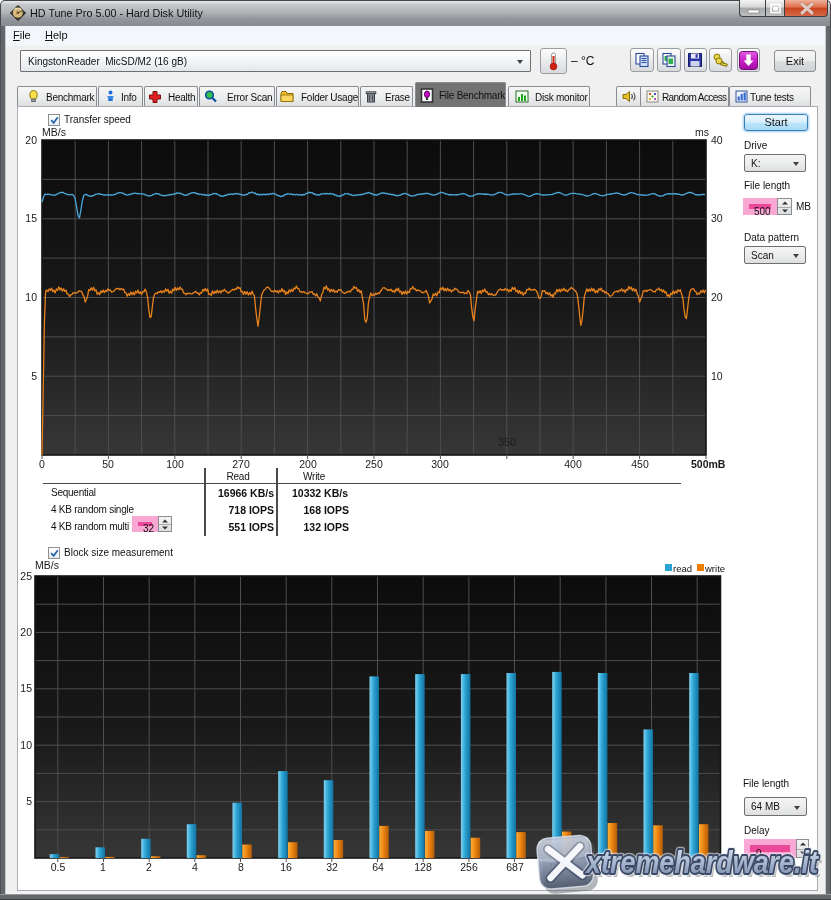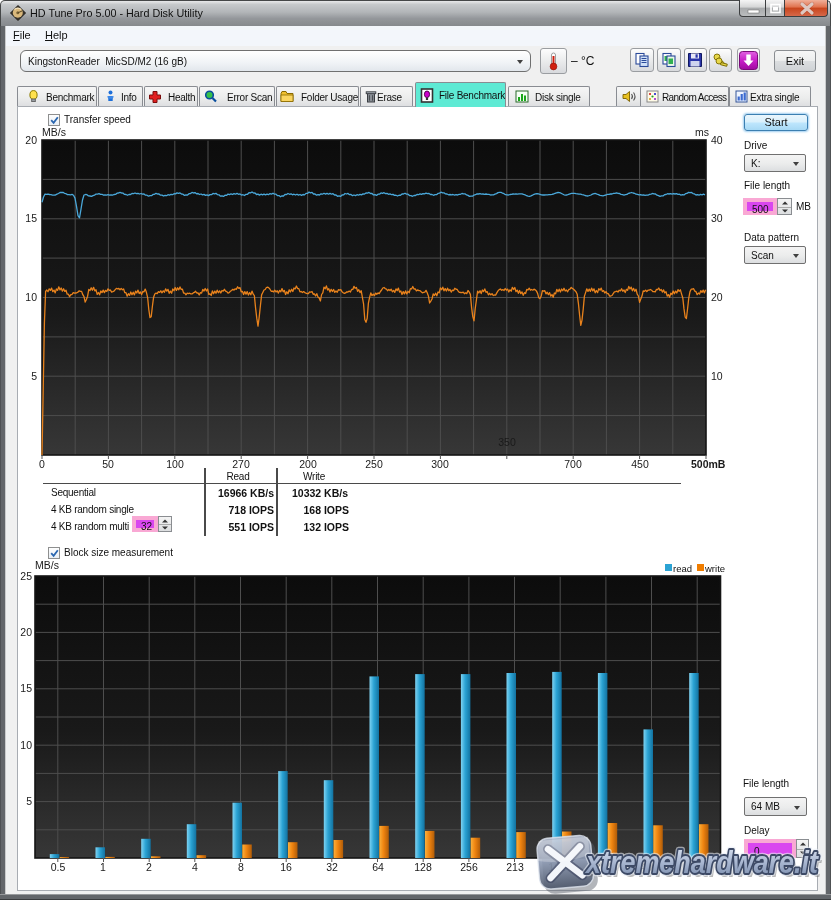--- a/index.html
+++ b/index.html
@@ -18,35 +18,35 @@
 #frameL, #frameR { position:absolute; top:26px; height:868px; width:6px;
   background:linear-gradient(to right,#3a3c3e 0,#63666a 1px,#63666a 5px,#cacbcc 5px); }
 #frameL { left:0; }
 #frameR { left:825px; transform:scaleX(-1); }
 #frameB { position:absolute; top:894px; left:0; width:831px; height:6px;
   background:linear-gradient(to bottom,#cacbcc 0,#63666a 1px,#63666a 5px,#3a3c3e 5px); }
 #client { position:absolute; left:6px; top:26px; width:819px; height:868px; background:#f0f0f0; }
 #menubar { position:absolute; left:6px; top:26px; width:819px; height:20px; background:#f3f6fb; font-size:11px; color:#111; }
 #menubar span { position:absolute; top:3px; }
 u { text-decoration:underline; }
-#combo { position:absolute; left:20px; top:50px; width:511px; height:22px; border:1px solid #707070; border-radius:6px;
+#combo { position:absolute; left:20px; top:50px; width:511px; height:22px; border:1px solid #707070; border-radius:1px;
   background:linear-gradient(#ffffff,#f0f3f6 60%,#e2e7ec); font-size:11px; color:#111; }
 #combo .ct { position:absolute; left:7px; top:5px; font-size:10px; }
 .arr { position:absolute; width:0; height:0; border-left:3.5px solid transparent; border-right:3.5px solid transparent; border-top:4px solid #404040; }
 .tbtn { position:absolute; top:48px; width:23.5px; height:23.5px; border:1px solid #9a9da1; border-radius:3px;
   background:linear-gradient(#fdfdfd,#e9eaeb 55%,#d8dadd); }
 .tbtn svg { position:absolute; left:2.5px; top:2.5px; }
 #thermo { position:absolute; left:540px; top:48px; width:27px; height:26px; border:1px solid #9a9da1; border-radius:3px;
   background:linear-gradient(#fdfdfd,#e9eaeb 55%,#d8dadd); }
 #degc { position:absolute; left:571px; top:54px; font-size:12px; color:#111; }
 #exitbtn { position:absolute; left:774px; top:50px; width:42px; height:22px; border:1px solid #8a8d91; border-radius:3px;
   background:linear-gradient(#f6f6f6,#eceded 50%,#dcdee0 50%,#cfd2d5); font-size:11px; text-align:center; line-height:20px; color:#111; }
 .tab { position:absolute; top:86px; height:20px; border:1px solid #898c92; border-bottom:none; border-radius:2px 2px 0 0;
   background:linear-gradient(#f6f6f6,#ebecec 60%,#dedfe1); font-size:10px; letter-spacing:-0.25px; color:#111; white-space:nowrap; overflow:hidden; }
-.tab.active { top:82px; height:25px; background:#5eead4; z-index:5; }
+.tab.active { top:82px; height:25px; background:#737373; z-index:5; }
 .tab .ti { position:absolute; left:5px; top:3px; }
 .tab .tt { position:absolute; top:5px; }
 .tab.active .ti { top:5px; }
 .tab.active .tt { top:7px; }
 #panel { position:absolute; left:17px; top:106px; width:801px; height:785px; background:#fff; border:1px solid #a8acb2; z-index:1; }
 .cb { position:absolute; width:12px; height:12px; border:1px solid #8e8f8f; background:linear-gradient(#fefefe,#e8eef4); z-index:2; }
 .cb svg { position:absolute; left:1px; top:1px; }
 .cblbl { position:absolute; font-size:10px; color:#111; z-index:2; }
 .axl, .axc, .axr { position:absolute; font-size:10.5px; color:#1a1a1a; z-index:2; }
 .axc { width:40px; text-align:center; }
@@ -55,21 +55,21 @@
 .tline { position:absolute; background:#4a4a4a; z-index:2; }
 .tcell { position:absolute; font-size:10px; letter-spacing:-0.25px; color:#111; z-index:2; }
 .tcell.tbold { font-size:10.5px; letter-spacing:0; }
 .tbold { font-weight:bold; }
 .tright { text-align:right; }
 .rlabel { position:absolute; font-size:10px; color:#111; z-index:2; }
 .combo2 { position:absolute; border:1px solid #707070; border-radius:2px; background:linear-gradient(#f4f4f4,#ebecec 55%,#dcdee0); font-size:11px; color:#111; z-index:2; }
 .combo2 .ct { position:absolute; left:6px; top:3px; font-size:10px; }
 #startbtn { position:absolute; left:744px; top:114px; width:64px; height:17px; border:1px solid #3c7fb1; border-radius:3px;
   background:linear-gradient(#eaf6fd,#d9f0fc 48%,#bee6fd 52%,#a7d9f5); box-shadow:0 0 2px 1px #a0cff0; font-size:11px; text-align:center; line-height:15px; color:#111; z-index:2; }
-.spinfield { position:absolute; background:#d946ef; border:4px solid #f9a8d4; font-size:10px; color:#111; z-index:2; }
+.spinfield { position:absolute; background:#ec4899; border:6px solid #f9a8d4; font-size:10px; color:#111; z-index:2; }
 .spinbtns { position:absolute; border:1px solid #8a8d91; background:linear-gradient(#f4f4f4,#dcdee0); z-index:2; }
 .spinbtns .up, .spinbtns .dn { position:absolute; left:0; width:100%; height:50%; }
 .spinbtns .dn { top:50%; border-top:1px solid #aaa; }
 .sarr { position:absolute; left:50%; top:50%; width:0; height:0; transform:translate(-50%,-50%); }
 .sarr.u { border-left:3px solid transparent; border-right:3px solid transparent; border-bottom:3.5px solid #333; }
 .sarr.d { border-left:3px solid transparent; border-right:3px solid transparent; border-top:3.5px solid #333; }
 .legsq { position:absolute; width:7px; height:7px; z-index:2; }
 .leg { position:absolute; font-size:9.5px; color:#111; z-index:2; }
 svg.wm { position:absolute; z-index:50; }
 </style></head>
@@ -199,38 +199,38 @@
         </svg></span>
       <span class="tt" style="left:24px;">Folder Usage</span>
     </div>
     <div class="tab" style="left:360px;width:53px">
       <span class="ti" style="left:4px"><svg width="12" height="13" viewBox="0 0 12 13">
           <rect x="2.5" y="3.5" width="7" height="8.5" fill="#8a8f96" stroke="#3a3d42" stroke-width="1"></rect>
           <rect x="1.2" y="1.8" width="9.6" height="1.9" fill="#aab0b8" stroke="#3a3d42" stroke-width="0.9"></rect>
           <line x1="4.4" y1="5.2" x2="4.4" y2="10.7" stroke="#3a3d42" stroke-width="0.9"></line>
           <line x1="7.6" y1="5.2" x2="7.6" y2="10.7" stroke="#3a3d42" stroke-width="0.9"></line>
         </svg></span>
-      <span class="tt" style="left:16px;">Erase</span>
+      <span class="tt" style="left:24px;">Erase</span>
     </div>
     <div class="tab active" style="left:415px;width:91px">
       <span class="ti" style="left:4px"><svg width="14" height="15" viewBox="0 0 14 15">
           <rect x="1.5" y="1" width="11" height="13" fill="#fff" stroke="#333" stroke-width="1.6"></rect>
           <ellipse cx="7" cy="6.3" rx="2.6" ry="3.3" fill="#cc00cc" stroke="#440044" stroke-width="0.9"></ellipse>
           <rect x="5.9" y="9.8" width="2.2" height="2.2" fill="#333"></rect>
         </svg></span>
       <span class="tt" style="left:23px;">File Benchmark</span>
     </div>
     <div class="tab" style="left:508px;width:82px">
       <span class="ti" style="left:6px"><svg width="14" height="13" viewBox="0 0 14 13">
           <rect x="1" y="1" width="12" height="11" fill="#f4fff4" stroke="#2a6a2a" stroke-width="1"></rect>
           <rect x="3" y="7" width="2" height="4" fill="#18a818"></rect>
           <rect x="6" y="4" width="2" height="7" fill="#18a818"></rect>
           <rect x="9" y="5.5" width="2" height="5.5" fill="#18a818"></rect>
         </svg></span>
-      <span class="tt" style="left:26px;">Disk single</span>
+      <span class="tt" style="left:26px;">Disk monitor</span>
     </div>
     <div class="tab" style="left:616px;width:58px">
       <span class="ti" style="left:5px"><svg width="16" height="13" viewBox="0 0 16 13">
           <path d="M1 4.5 h3 l3.5-3 v10 l-3.5-3 h-3 z" fill="#e8c020" stroke="#7a6000" stroke-width="0.9"></path>
           <path d="M9.5 4 q2 2.5 0 5 M11.5 2.5 q3 4 0 8" stroke="#555" stroke-width="1.1" fill="none"></path>
         </svg></span>
       <span class="tt" style="left:24px;">AAM</span>
     </div>
     <div class="tab" style="left:640px;width:89px">
       <span class="ti" style="left:5px"><svg width="13" height="13" viewBox="0 0 13 13">
@@ -243,21 +243,21 @@
         </svg></span>
       <span class="tt" style="left:21px;letter-spacing:-0.6px;">Random Access</span>
     </div>
     <div class="tab" style="left:729px;width:82px">
       <span class="ti" style="left:5px"><svg width="13" height="13" viewBox="0 0 13 13">
           <rect x="1" y="1" width="11" height="11" fill="#eef4ff" stroke="#35569a" stroke-width="1"></rect>
           <rect x="2.6" y="6.5" width="2.2" height="4" fill="#3a6ad0"></rect>
           <rect x="5.6" y="4" width="2.2" height="6.5" fill="#3a6ad0"></rect>
           <rect x="8.6" y="2.5" width="2.2" height="8" fill="#3a6ad0"></rect>
         </svg></span>
-      <span class="tt" style="left:20px;">Extra single</span>
+      <span class="tt" style="left:20px;">Tune tests</span>
     </div>
  <div id="panel"></div>
 
  <div class="cb" style="left:48px;top:114px">
       <svg width="9" height="9" viewBox="0 0 9 9">
         <path d="M1.2 4.2 L3.6 6.8 L7.8 1.2" stroke="#2a66b0" stroke-width="1.8" fill="none"></path>
       </svg>
     </div>
  <div class="cblbl" style="left:64px;top:114px">Transfer speed</div>
  <div class="axl" style="left:42px;top:126px">MB/s</div>
@@ -452,39 +452,39 @@
     <div class="axl" style="left:711px;top:291.0px;">20</div>
     <div class="axl" style="left:711px;top:369.75px;">10</div>
     <div class="axc" style="left:22px;top:458px">0</div>
     <div class="axc" style="left:88px;top:458px">50</div>
     <div class="axc" style="left:155px;top:458px">100</div>
     <div class="axc" style="left:221px;top:458px">270</div>
     <div class="axc" style="left:288px;top:458px">200</div>
     <div class="axc" style="left:354px;top:458px">250</div>
     <div class="axc" style="left:420px;top:458px">300</div>
     <div class="axc" style="left:487px;top:436px">350</div>
-    <div class="axc" style="left:553px;top:458px">700</div>
+    <div class="axc" style="left:553px;top:458px">400</div>
     <div class="axc" style="left:620px;top:458px">450</div>
     <div class="axl" style="left:691px;top:458px;font-weight:bold;">500mB</div>
     <div class="axr" style="right:799px;top:570px">25</div>
     <div class="axr" style="right:799px;top:626px">20</div>
     <div class="axr" style="right:799px;top:682px">15</div>
     <div class="axr" style="right:799px;top:739px">10</div>
     <div class="axr" style="right:799px;top:795px">5</div>
     <div class="axc" style="left:35px;top:861px;width:46px">0.5</div>
     <div class="axc" style="left:80px;top:861px;width:46px">1</div>
     <div class="axc" style="left:126px;top:861px;width:46px">2</div>
     <div class="axc" style="left:172px;top:861px;width:46px">4</div>
     <div class="axc" style="left:218px;top:861px;width:46px">8</div>
     <div class="axc" style="left:263px;top:861px;width:46px">16</div>
     <div class="axc" style="left:309px;top:861px;width:46px">32</div>
     <div class="axc" style="left:355px;top:861px;width:46px">64</div>
     <div class="axc" style="left:400px;top:861px;width:46px">128</div>
     <div class="axc" style="left:446px;top:861px;width:46px">256</div>
-    <div class="axc" style="left:492px;top:861px;width:46px">213</div>
+    <div class="axc" style="left:492px;top:861px;width:46px">687</div>
     <div class="axc" style="left:537px;top:861px;width:46px">1024</div>
     <div class="axc" style="left:583px;top:861px;width:46px">2048</div>
     <div class="axc" style="left:629px;top:861px;width:46px">4096</div>
     <div class="axc" style="left:674px;top:861px;width:46px">8192</div>
 
  <div id="startbtn">Start</div>
  <div class="rlabel" style="left:744px;top:140px">Drive</div>
  <div class="combo2" style="left:744px;top:154px;width:62px;height:18px">
       <span class="ct">K:</span>
       <span class="arr" style="right:6px;top:7px"></span>

